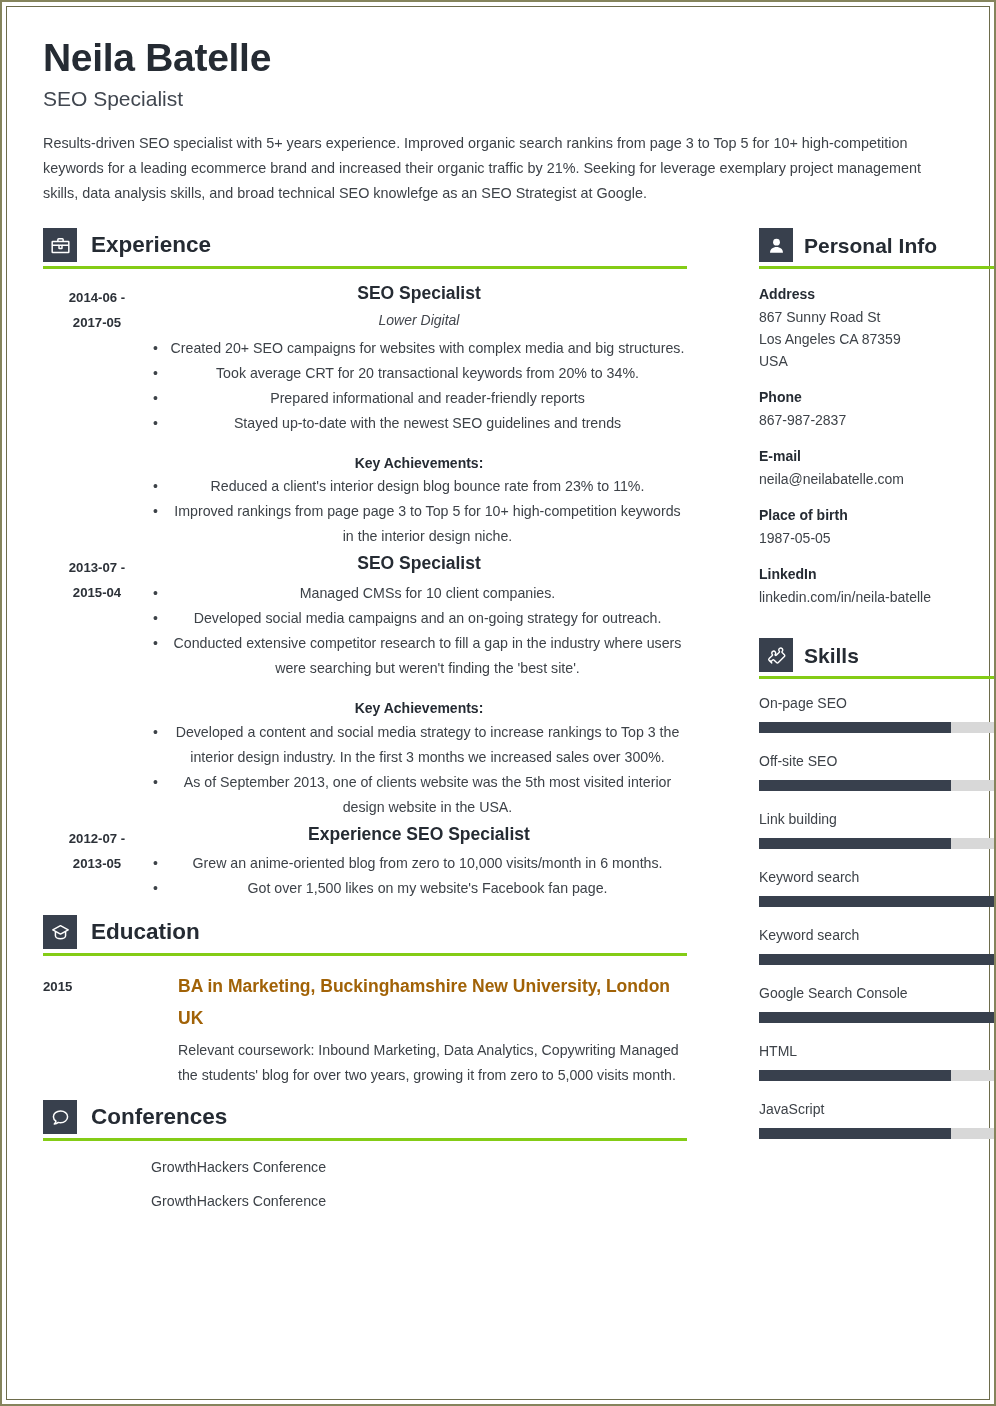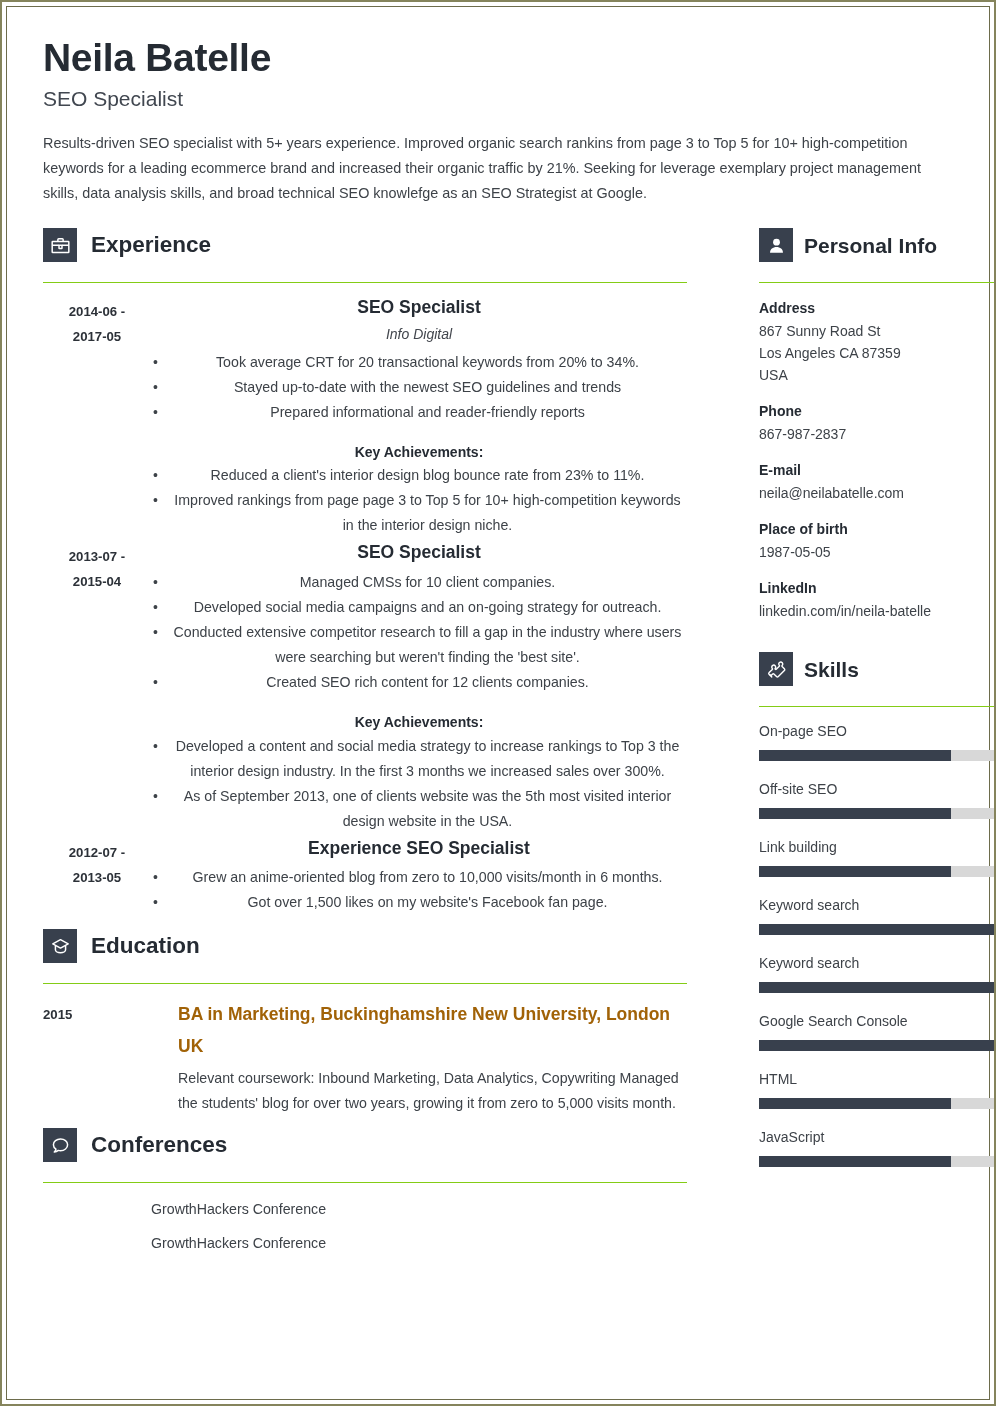--- a/index.html
+++ b/index.html
@@ -68,22 +68,22 @@
   .col-gap  { width: 72px; flex: 0 0 72px; }
   .col-right{ width: 240px; flex: 0 0 240px; }
 
   
   .section {
     margin-bottom: 2px;
   }
   .section-head {
     display: flex;
     align-items: center;
-    padding-bottom: 20px;
-    border-bottom: 1px solid #84cc16;
+    padding-bottom: 4px;
+    border-bottom: 3px solid #84cc16;
     margin-bottom: 14px;
   }
   .sec-icon {
     width: 34px;
     height: 34px;
     flex: 0 0 34px;
     background: #38404d;
     display: flex;
     align-items: center;
     justify-content: center;
@@ -246,46 +246,46 @@
             <span class="sec-title">Experience</span>
           </div>
 
           <div class="entry">
             <div class="entry-date">
               <span>2014-06 -</span>
               <span class="d2">2017-05</span>
             </div>
             <div class="entry-body">
               <div class="entry-role">SEO Specialist</div>
-              <div class="entry-company">Info Digital</div>
+              <div class="entry-company">Lower Digital</div>
               <ul class="bullets">
+                <li>Created 20+ SEO campaigns for websites with complex media and big structures.</li>
                 <li>Took average CRT for 20 transactional keywords from 20% to 34%.</li>
+                <li>Prepared informational and reader-friendly reports</li>
                 <li>Stayed up-to-date with the newest SEO guidelines and trends</li>
-                <li>Prepared informational and reader-friendly reports</li>
               </ul>
               <div class="ach-title">Key Achievements:</div>
               <ul class="bullets">
                 <li>Reduced a client's interior design blog bounce rate from 23% to 11%.</li>
                 <li>Improved rankings from page page 3 to Top 5 for 10+ high-competition keywords in the interior design niche.</li>
               </ul>
             </div>
           </div>
 
           <div class="entry">
             <div class="entry-date">
               <span>2013-07 -</span>
               <span class="d2">2015-04</span>
             </div>
             <div class="entry-body">
               <div class="entry-role">SEO Specialist</div>
               <ul class="bullets">
                 <li>Managed CMSs for 10 client companies.</li>
                 <li>Developed social media campaigns and an on-going strategy for outreach.</li>
                 <li>Conducted extensive competitor research to fill a gap in the industry where users were searching but weren't finding the 'best site'.</li>
-                <li>Created SEO rich content for 12 clients companies.</li>
               </ul>
               <div class="ach-title">Key Achievements:</div>
               <ul class="bullets">
                 <li>Developed a content and social media strategy to increase rankings to Top 3 the interior design industry. In the first 3 months we increased sales over 300%.</li>
                 <li>As of September 2013, one of clients website was the 5th most visited interior design website in the USA.</li>
               </ul>
             </div>
           </div>
 
           <div class="entry">

